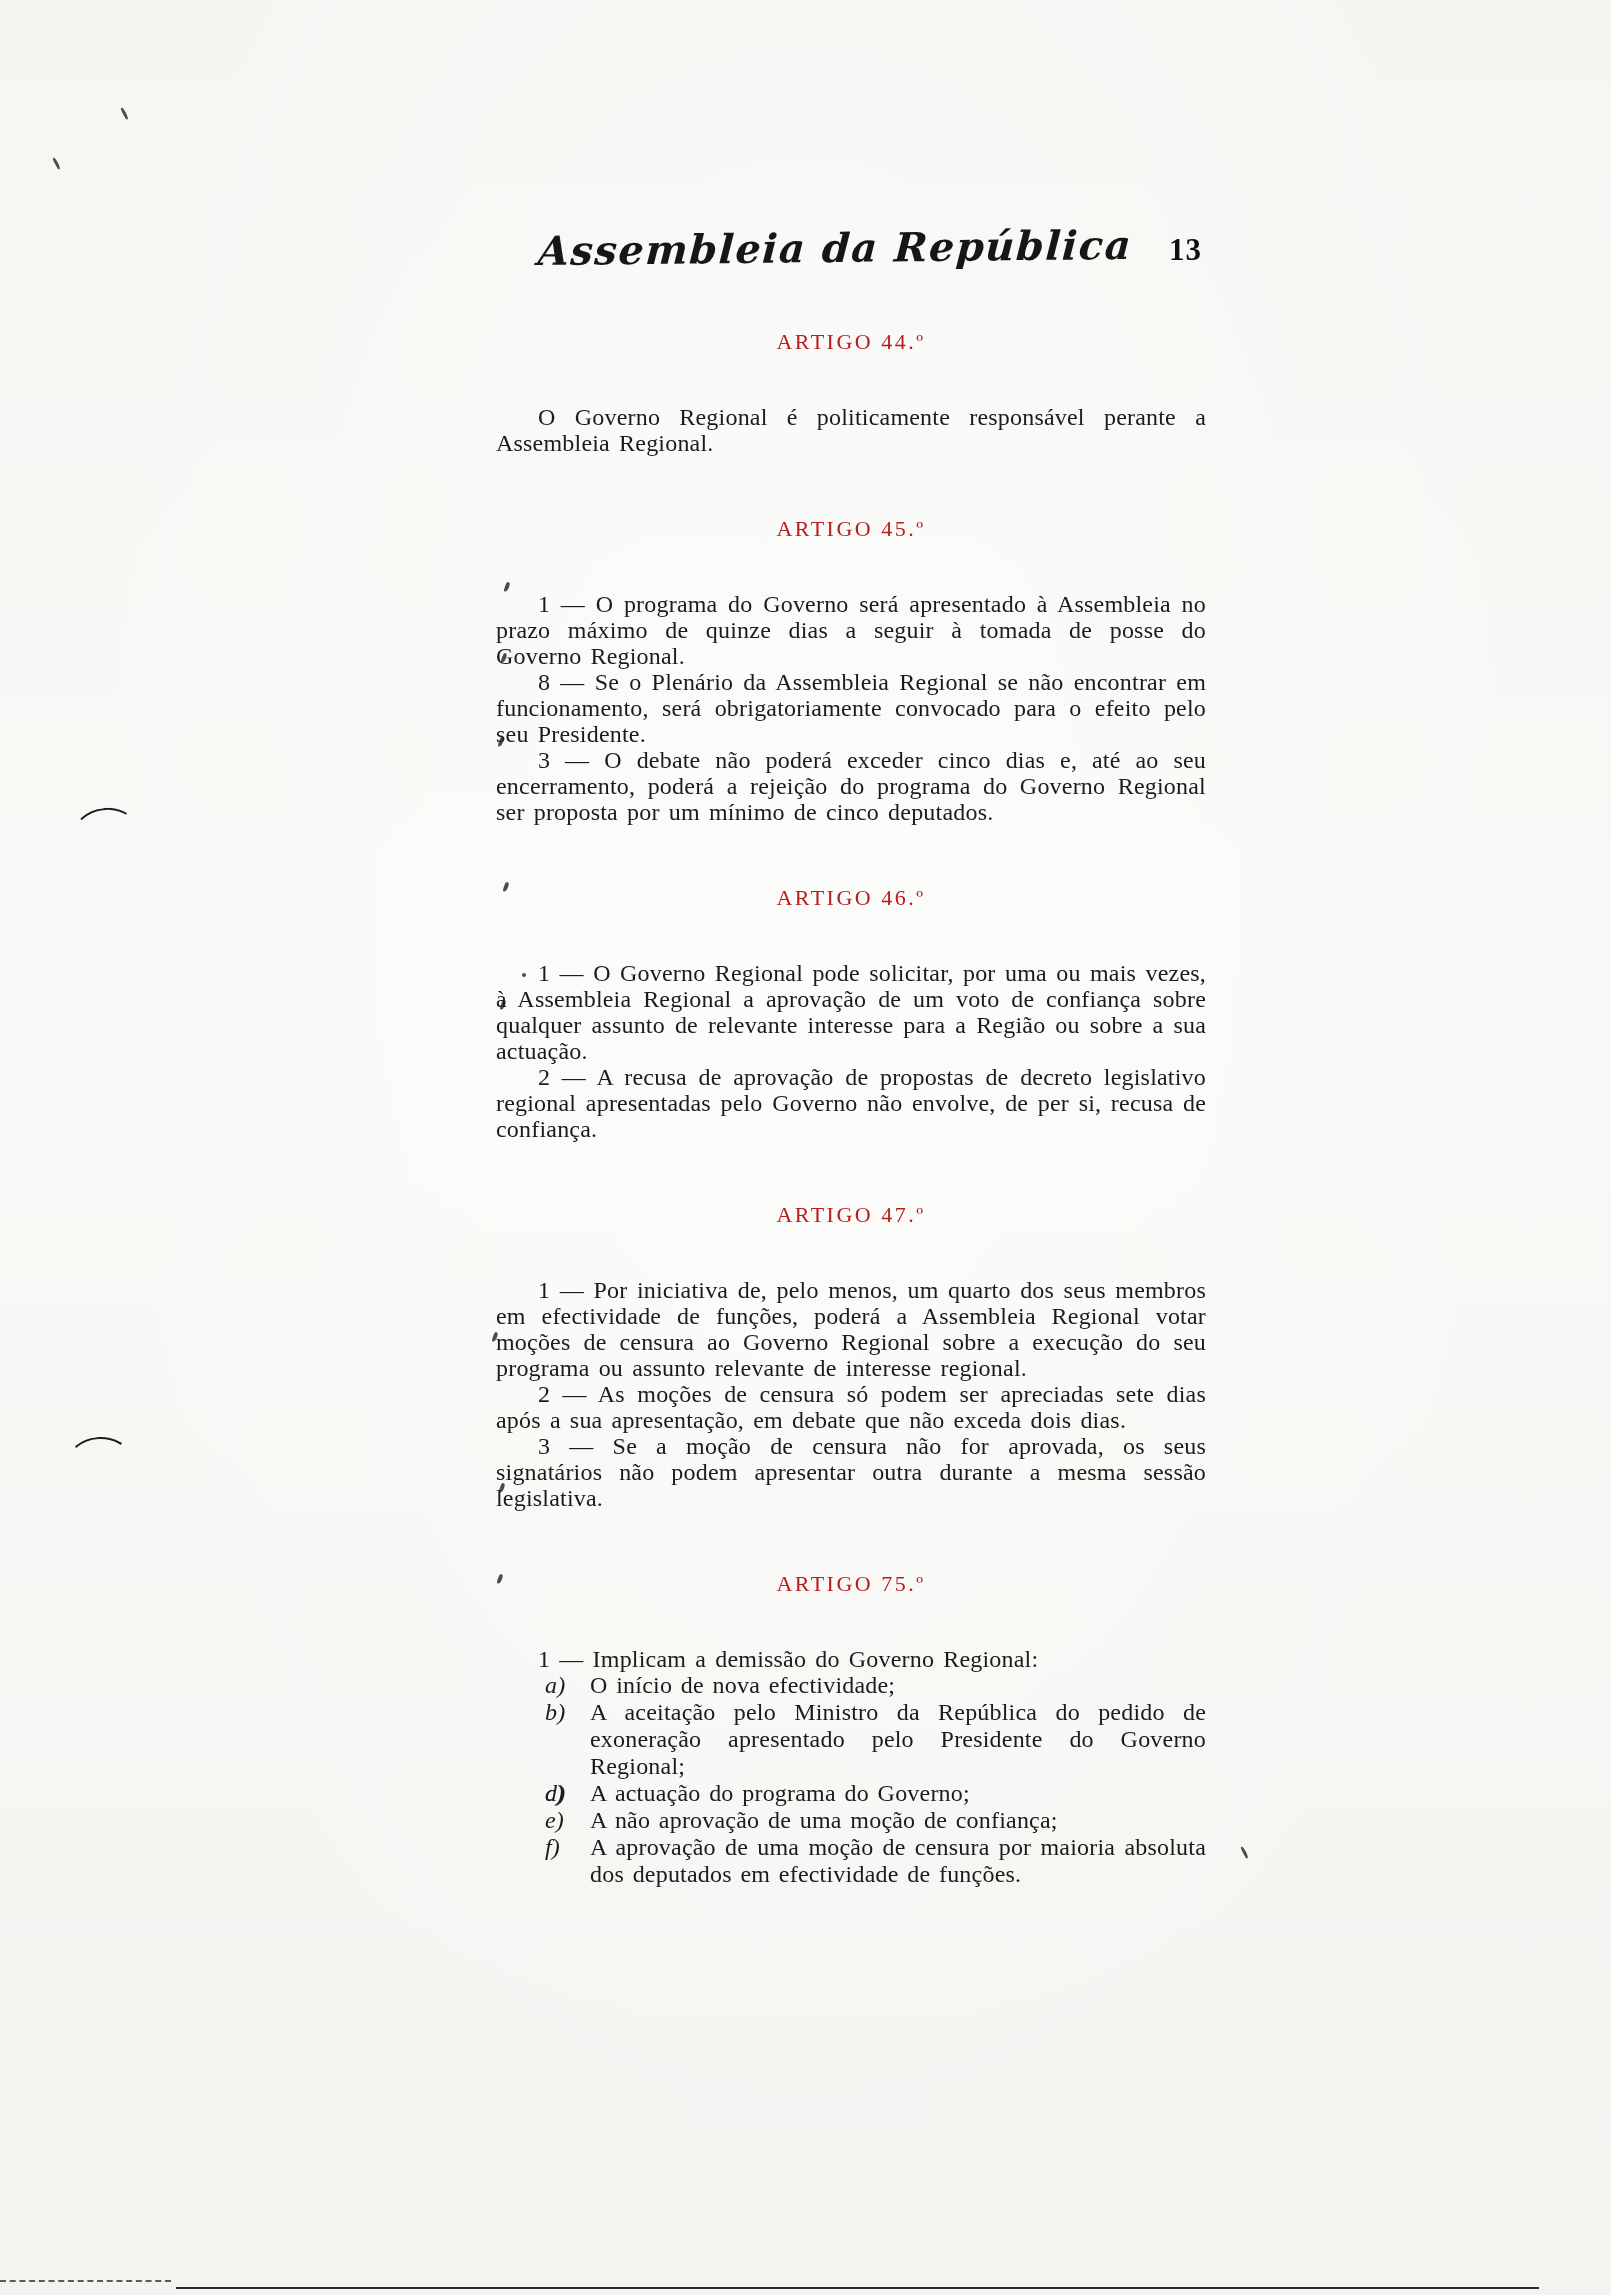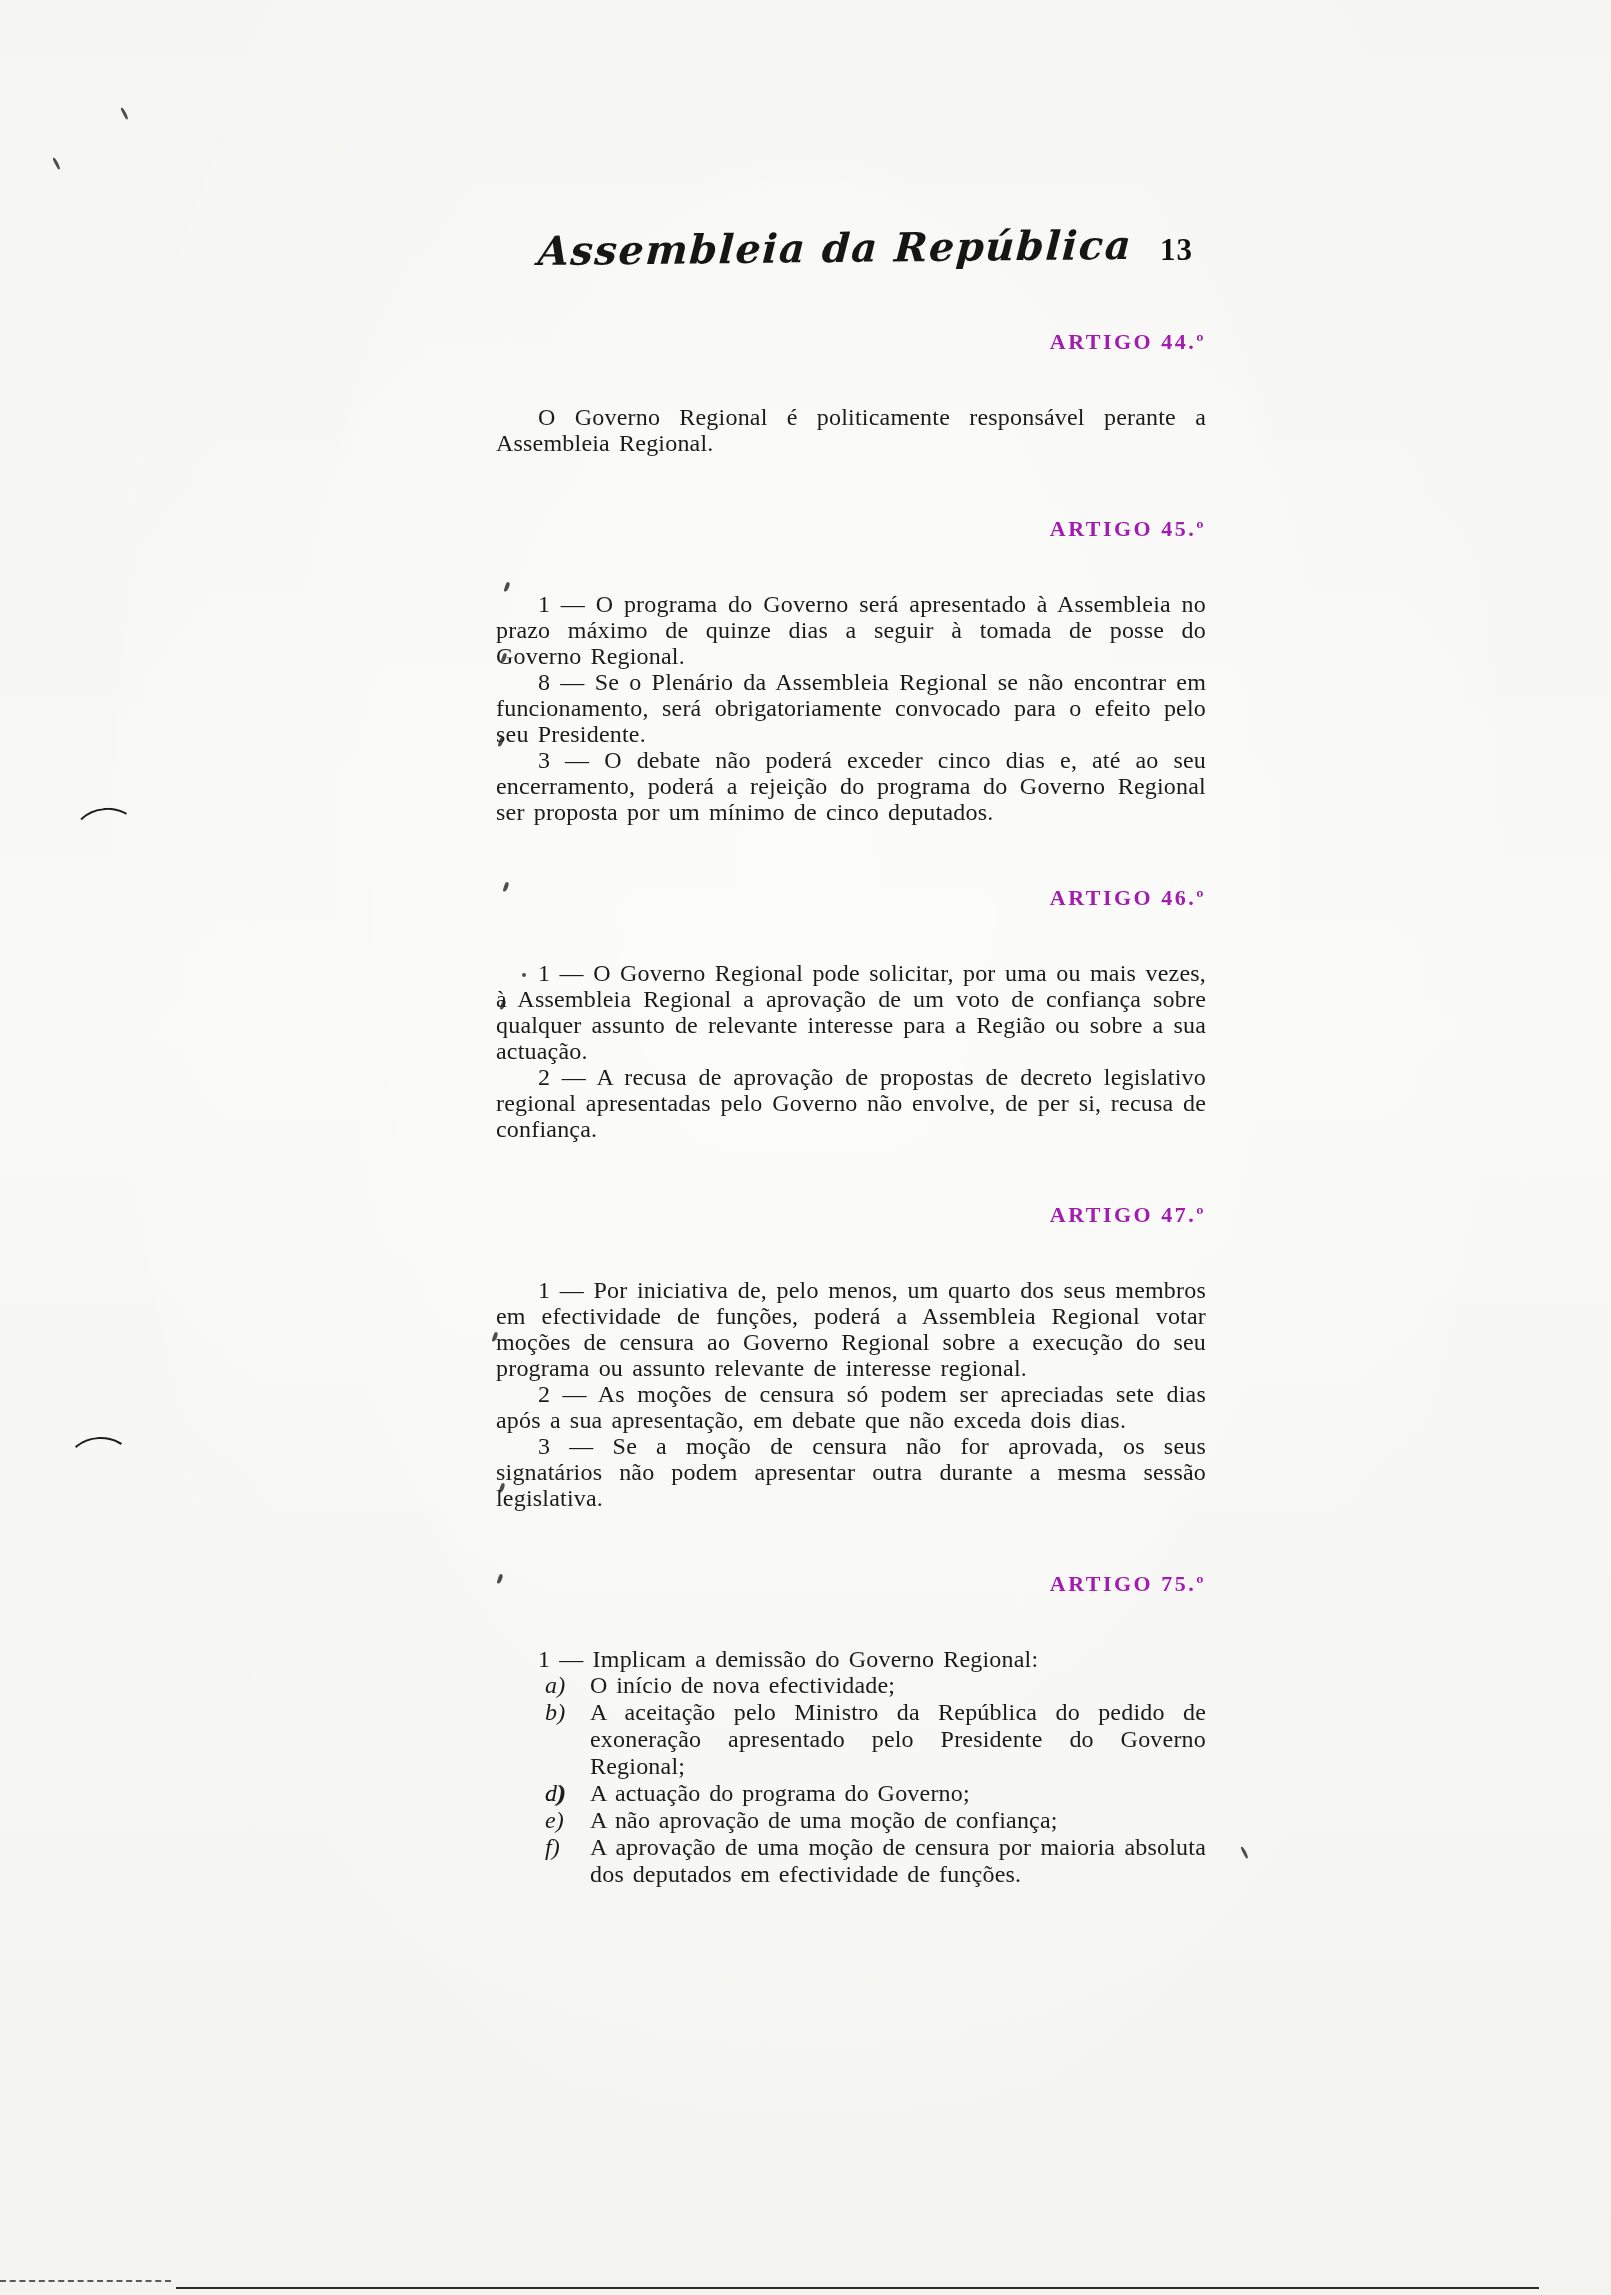--- a/index.html
+++ b/index.html
@@ -34,32 +34,32 @@
     font-family: "DejaVu Serif", serif;
     font-style: italic;
     font-weight: bold;
     font-size: 40px;
     letter-spacing: 1.5px;
     color: #161616;
     transform: rotate(-0.6deg) skewX(-4deg);
     white-space: nowrap;
   }
   .page-number {
-    position: absolute; right: 13px; top: 7.9px;
+    position: absolute; right: 4px; top: 7.9px;
     font-size: 31px; font-weight: bold;
     letter-spacing: 1px; color: #101010;
   }
 
   .article-title {
-    text-align: right;
+    text-align: center;
     font-size: 22px;
-    font-weight: bold;
+    font-weight: normal;
     letter-spacing: 2.5px;
     margin: 60px 0 49px 0;
-    color: #a21caf;
+    color: #b91c1c;
     white-space: nowrap;
   }
   .article:first-of-type .article-title { margin-top: 20.6px; }
 
   .para {
     font-size: 24px;
     line-height: 26px;
     text-align: justify;
     text-indent: 42px;
     margin: 0;

